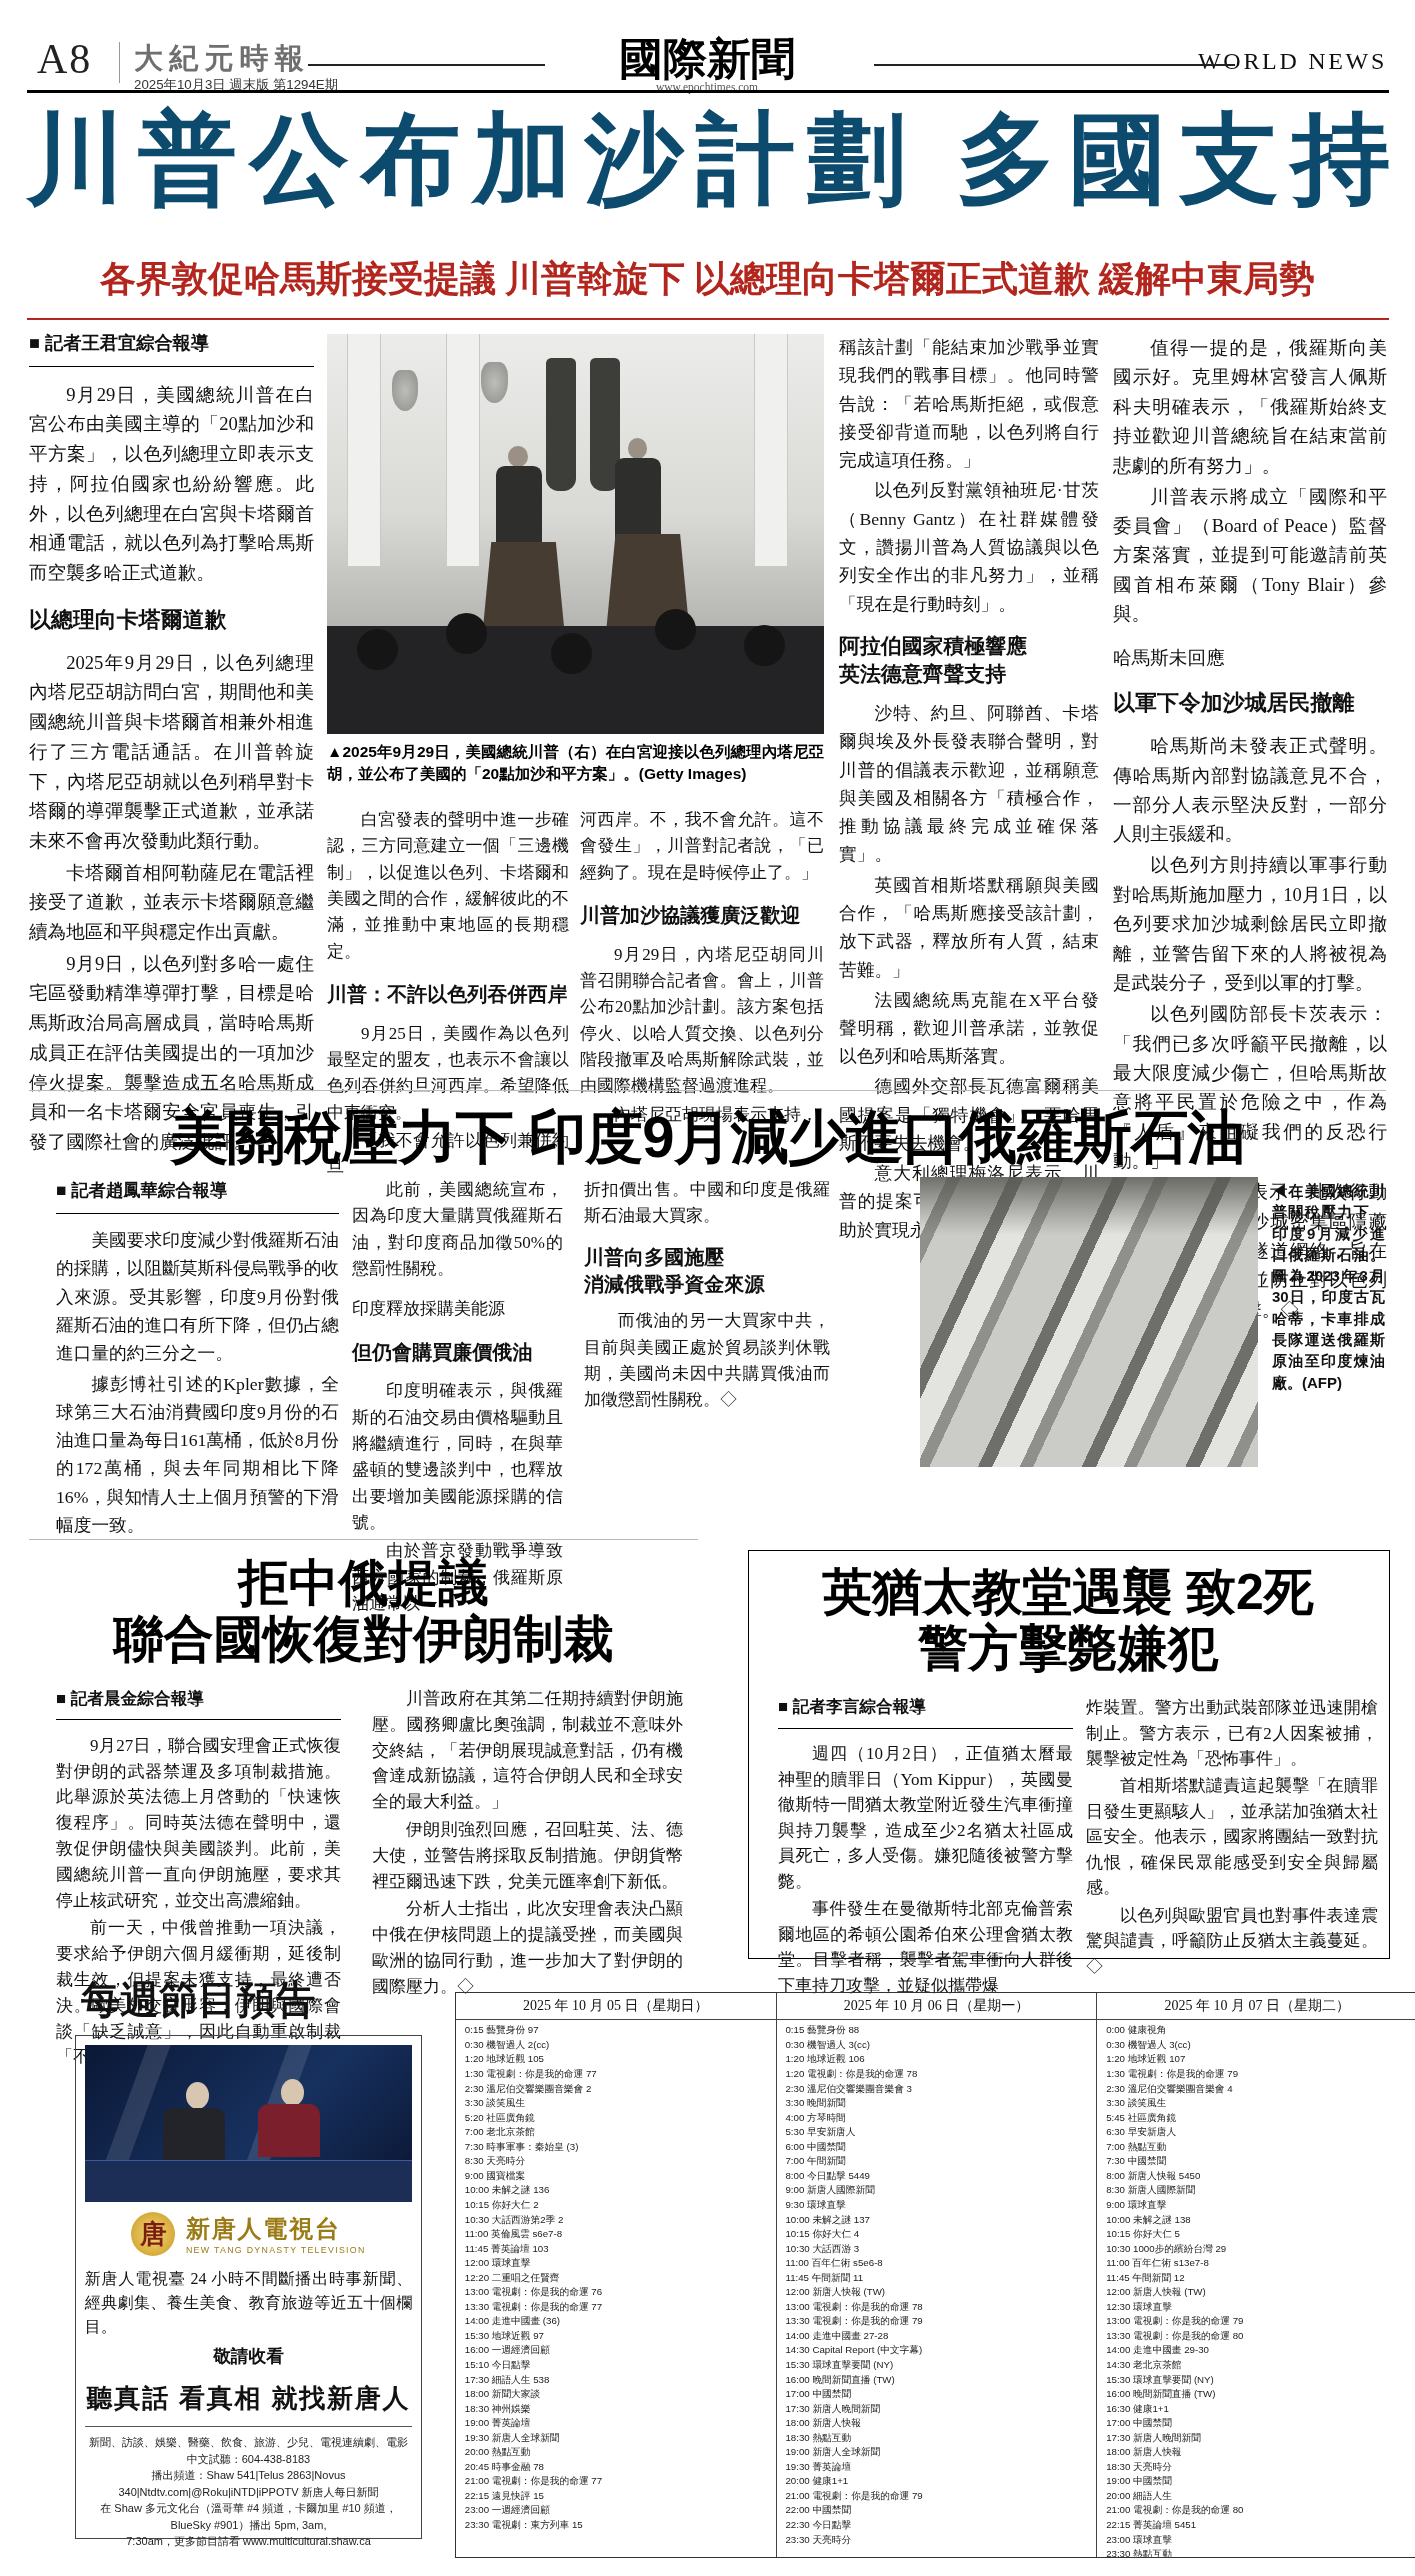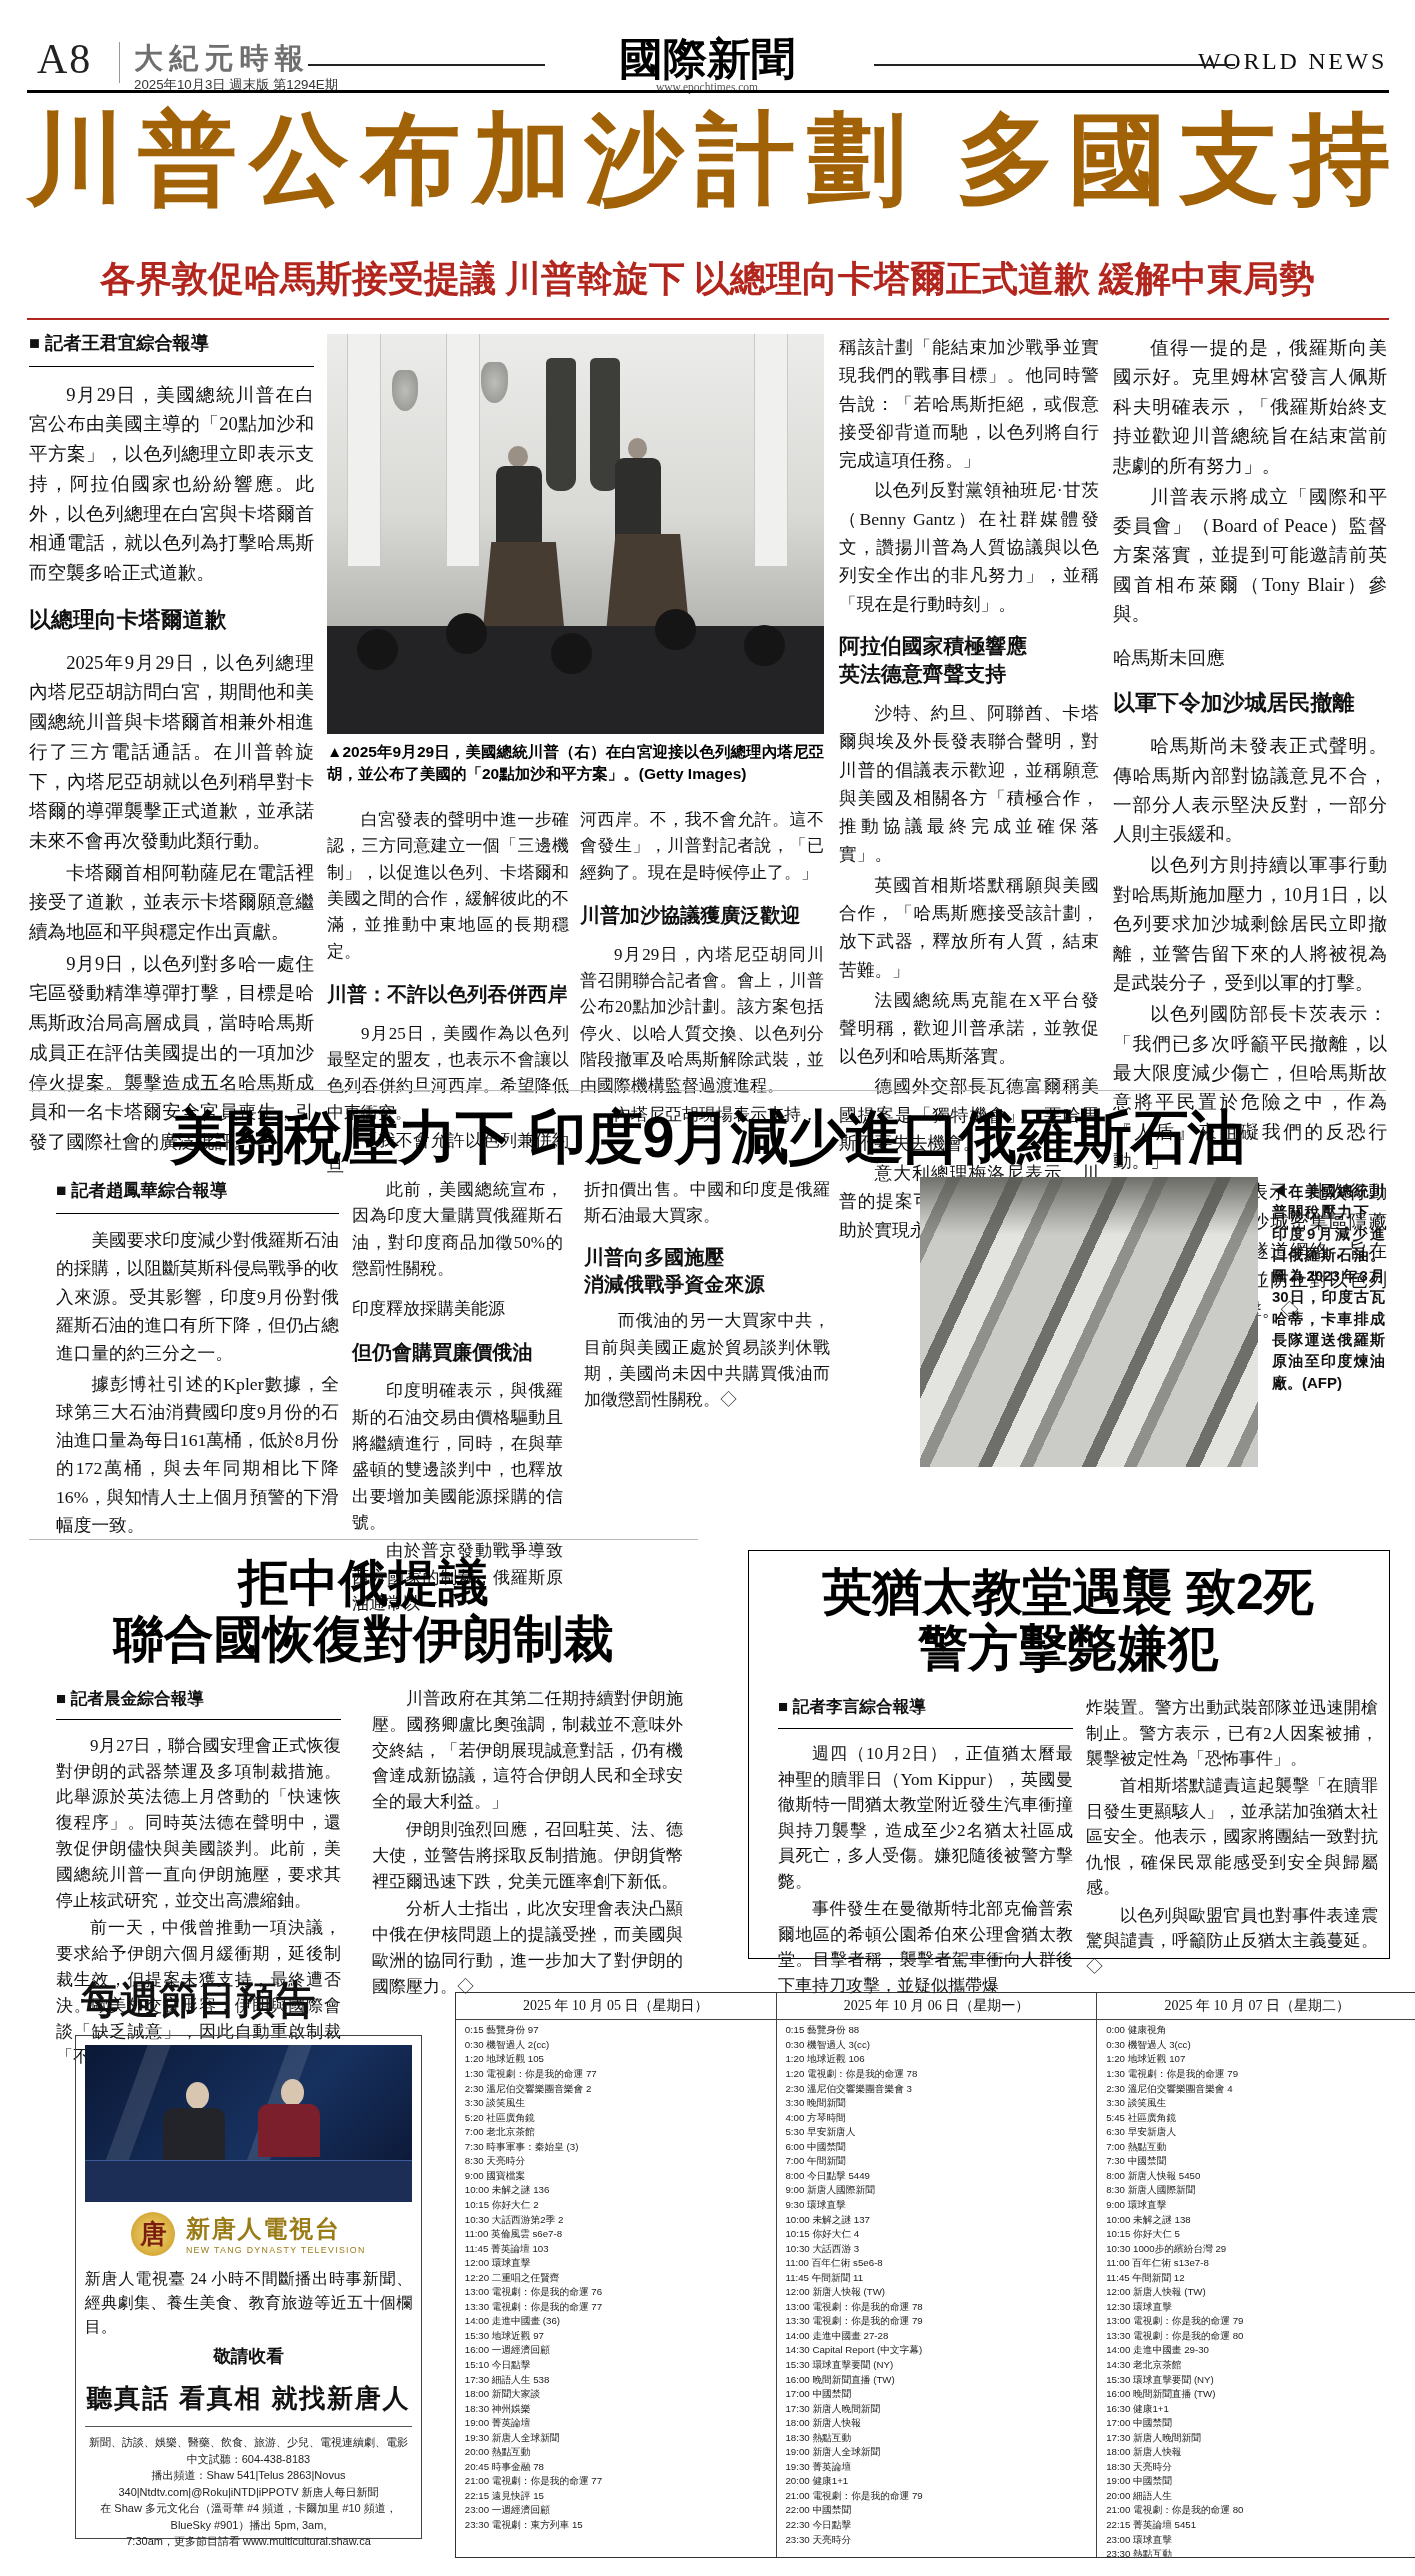--- a/index.html
+++ b/index.html
@@ -14,21 +14,21 @@
   .head-date{left:134px;top:76px;font-size:13.3px;color:#333;font-family:"Liberation Sans",sans-serif;}
   .section-title{left:548px;top:30px;width:318px;text-align:center;font-size:44px;font-weight:bold;color:#000;}
   .site-url{left:548px;top:81px;width:318px;text-align:center;font-size:11.5px;color:#555;}
   .section-en{right:28px;top:48px;font-size:24px;letter-spacing:2.7px;color:#111;}
   .head-rule-l{left:308px;top:64px;width:237px;height:1.8px;background:#222;}
   .head-rule-r{left:874px;top:64px;width:361px;height:1.8px;background:#222;}
   .head-rule-bottom{left:26.5px;top:90px;width:1362px;height:2.7px;background:#000;}
 
   
   .main-headline{left:26.5px;top:96px;width:1362px;font-size:99px;font-weight:bold;line-height:1.3;
-                 text-align:justify;text-align-last:justify;letter-spacing:-1.8px;color:#a16207;}
+                 text-align:justify;text-align-last:justify;letter-spacing:-1.8px;color:#0c4a6e;}
   .sub-headline{left:26.5px;top:255px;width:1362px;text-align:center;font-size:36px;font-weight:bold;
                 color:#b3261e;padding-bottom:14px;border-bottom:2.7px solid #b3261e;}
 
   
   .col{position:absolute;text-align:justify;}
   .blk{margin:0 0 1.8px 0;}
   .blk-p{text-indent:2em;}
   .blk-c{text-indent:0;}
   .blk-k{text-indent:0;margin-top:14px;}
   .blk-h{font-family:"Liberation Sans",sans-serif;font-weight:bold;font-size:1.18em;

